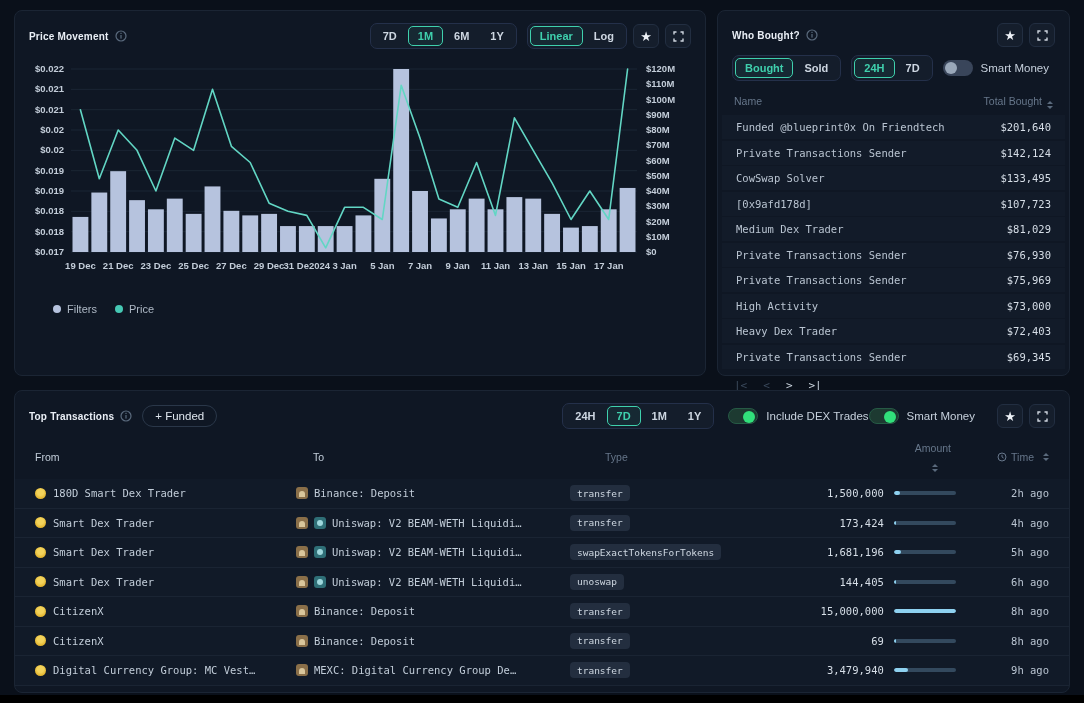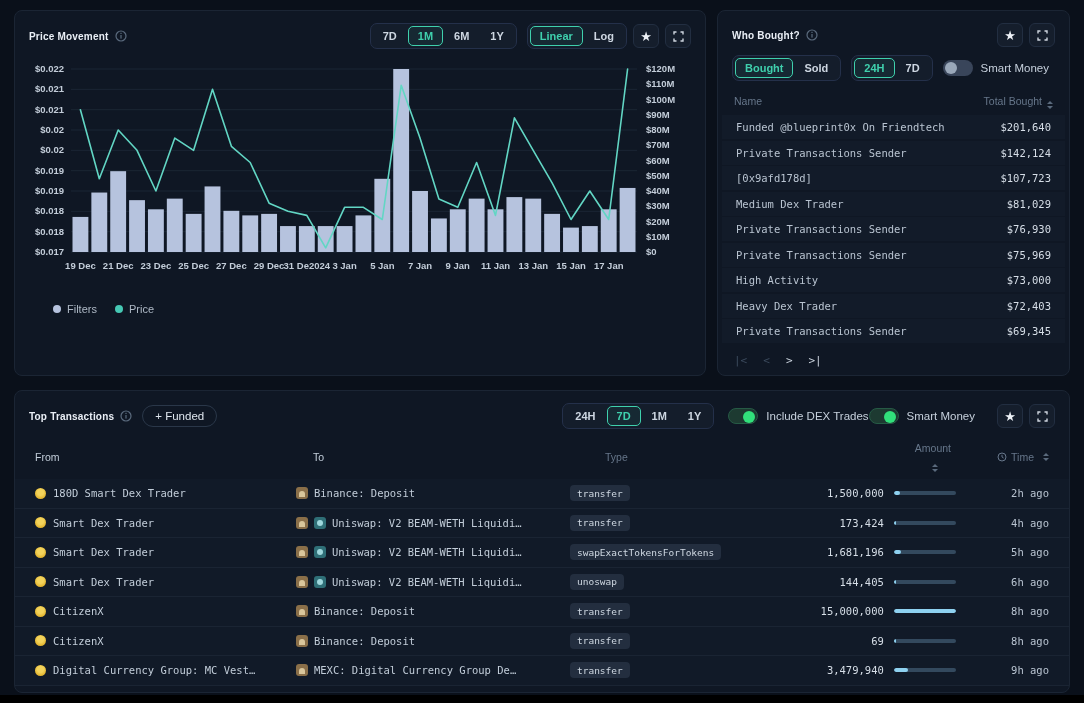--- a/index.html
+++ b/index.html
@@ -256,20 +256,24 @@
     <div class="wb-rows" id="wb-rows">
         <div class="wb-row">
           <span class="nm">Funded @blueprint0x On Friendtech</span>
           <span class="tv">$201,640</span>
         </div>
         <div class="wb-row">
           <span class="nm">Private Transactions Sender</span>
           <span class="tv">$142,124</span>
         </div>
         <div class="wb-row">
+          <span class="nm">CowSwap Solver</span>
+          <span class="tv">$133,495</span>
+        </div>
+        <div class="wb-row">
           <span class="nm">[0x9afd178d]</span>
           <span class="tv">$107,723</span>
         </div>
         <div class="wb-row">
           <span class="nm">Medium Dex Trader</span>
           <span class="tv">$81,029</span>
         </div>
         <div class="wb-row">
           <span class="nm">Private Transactions Sender</span>
           <span class="tv">$76,930</span>

